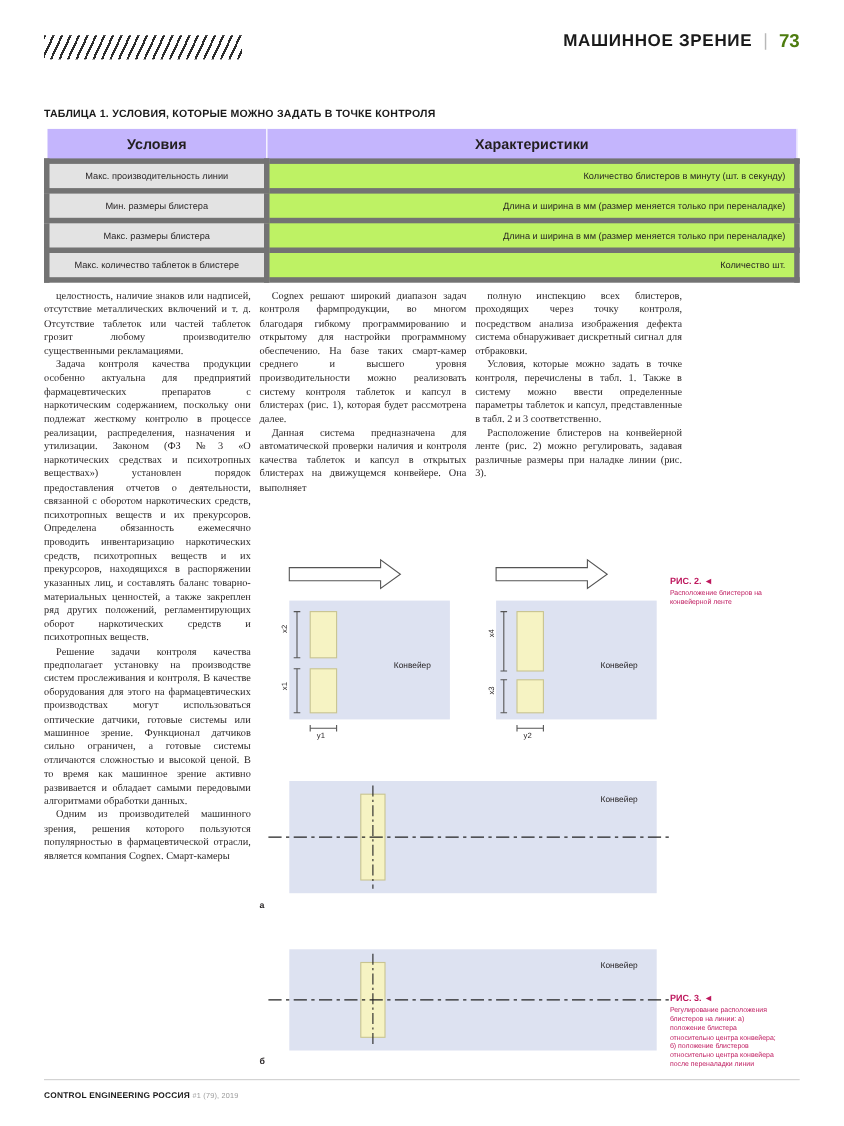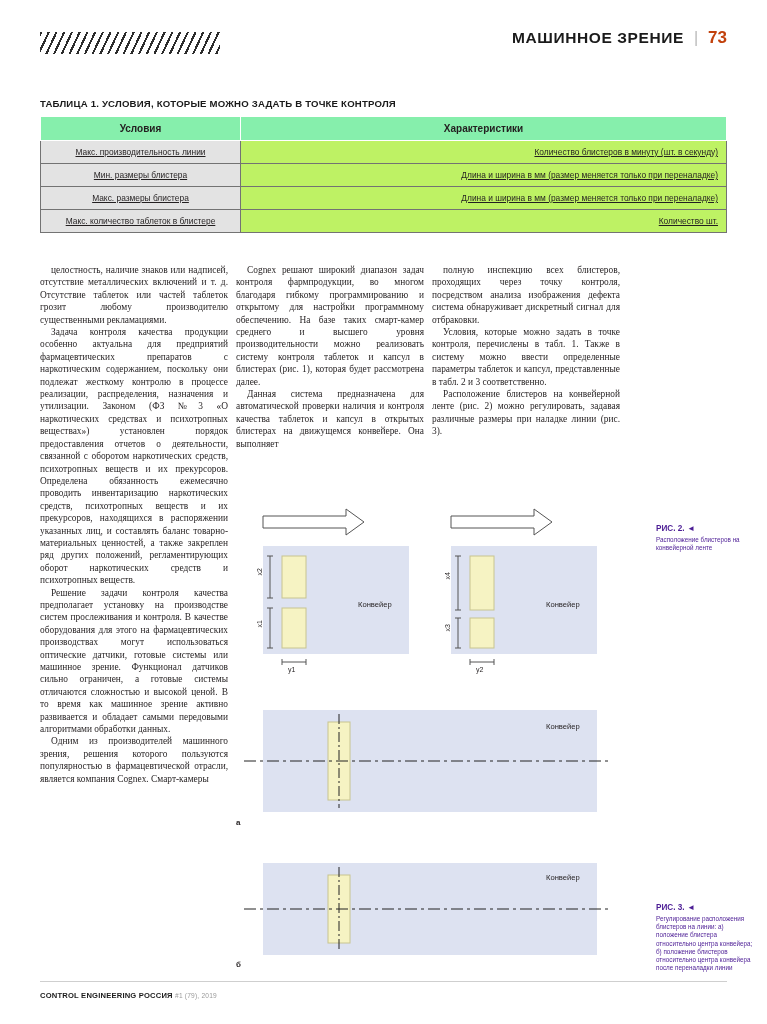--- a/index.html
+++ b/index.html
@@ -49,21 +49,21 @@
     color: #1a1a1a;
   }
   .header-sep {
     color: #b8b8b8;
     font-size: 16px;
     font-weight: normal;
   }
   .header-page {
     font-size: 17px;
     font-weight: bold;
-    color: #c2410c;
+    color: #4d7c0f;
   }
 
   
   .table-title {
     position: absolute;
     top: 98px; left: 40px;
     font-family: "Liberation Sans", sans-serif;
     font-size: 9.6px;
     font-weight: bold;
     letter-spacing: 0.2px;
@@ -73,33 +73,32 @@
   table.cond {
     position: absolute;
     top: 116px; left: 40px;
     width: 687px;
     border-collapse: collapse;
     font-family: "Liberation Sans", sans-serif;
     font-size: 8.4px;
     color: #231f20;
   }
   table.cond th {
-    background: #86efac;
+    background: #c4b5fd;
     border: 1px solid #ffffff;
     text-align: center;
     font-weight: bold;
     padding: 6px 4px;
-    font-size: 10px;
+    font-size: 13px;
   }
   table.cond td {
-    border: 1px solid #737373;
+    border: 5px solid #737373;
     padding: 6px 8px;
     background: #e9e9e9;
     vertical-align: middle;
-    text-decoration: underline;
   }
   table.cond td.left {
     width: 200px;
     text-align: center;
     background: #e3e3e3;
   }
   table.cond td.right {
     text-align: right;
     background: #bef264;
   }
@@ -141,24 +140,24 @@
   .fig-letter {
     position: absolute;
     font-family: "Liberation Sans", sans-serif;
     font-size: 8px;
     font-weight: bold;
   }
 
   
   .caption {
     position: absolute;
-    left: 656px;
+    left: 609px;
     width: 100px;
     font-family: "Liberation Sans", sans-serif;
-    color: #4c1d95;
+    color: #be185d;
   }
   .caption .cap-title {
     font-size: 8.2px;
     font-weight: bold;
     margin-bottom: 3px;
   }
   .caption .cap-body {
     font-size: 6.3px;
     line-height: 8.2px;
   }

